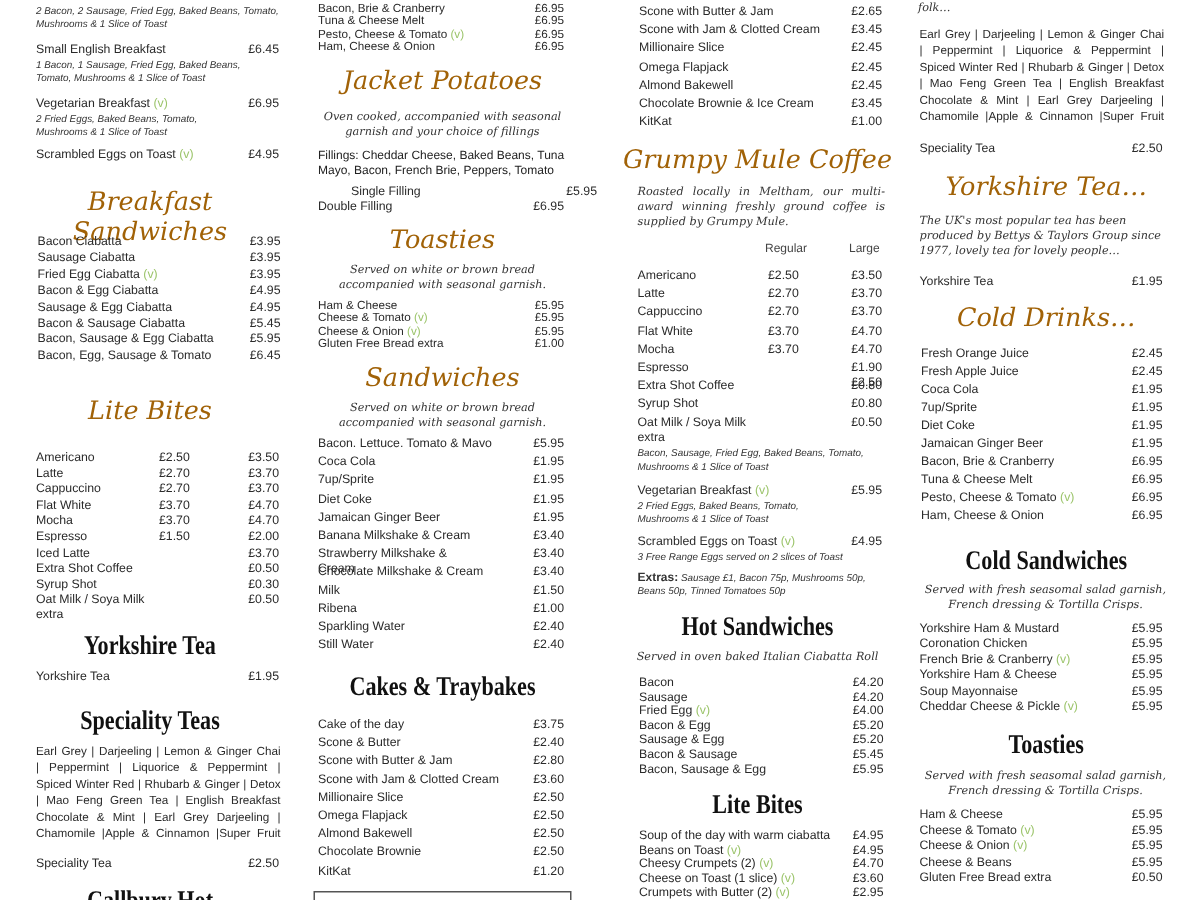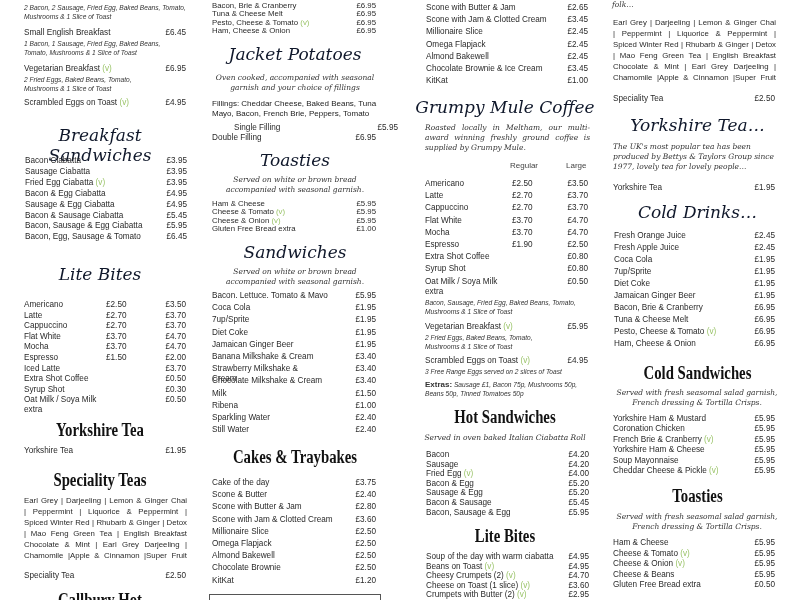--- a/index.html
+++ b/index.html
@@ -2,21 +2,21 @@
 <html><head>
 <meta charset="utf-8">
 <style>
   html, body { margin:0; padding:0; background:#ffffff; }
   body { width:800px; height:600px; overflow:hidden; position:relative;
          font-family:"Liberation Sans", sans-serif; color:#222; }
   .row { position:absolute; font-size:8.2px; display:flex; justify-content:space-between; color:#2a2a2a; line-height:10px; }
   .row .p { text-align:right; }
   .desc { position:absolute; font-size:6.6px; font-style:italic; color:#333; line-height:9px; }
   .v { color:#9bc46a; }
-  .script { position:absolute; font-family:"DejaVu Serif", serif; font-style:italic; color:#0f172a; text-align:center; }
+  .script { position:absolute; font-family:"DejaVu Serif", serif; font-style:italic; color:#a16207; text-align:center; }
   .bold-head { position:absolute; font-family:"Liberation Serif", serif; font-weight:bold; color:#111; text-align:center; transform:scaleX(0.82); transform-origin:center; }
   .serif-it { position:absolute; font-family:"DejaVu Serif", serif; font-style:italic; color:#333; text-align:center; font-size:7.5px; line-height:10px; }
   .teas { position:absolute; font-size:7.8px; line-height:11px; text-align:justify; color:#2a2a2a; }
   .boxed { position:absolute; border:1px solid #555; }
 </style>
 </head>
 <body>
 
 <div id="root">
     <div class="desc" style="left: 24px; top: 3px; width: 170px;">2 Bacon, 2 Sausage, Fried Egg, Baked Beans, Tomato, Mushrooms &amp; 1 Slice of Toast</div>
@@ -352,21 +352,21 @@
     </div>
     <div class="row" style="left: 425px; top: 227.8px; width: 163px;">
       <span><span>Mocha</span></span>
       <span style="display: flex; width: 76px; justify-content: space-between;">
         <span class="p">£3.70</span>
         <span class="p">£4.70</span>
       </span>
     </div>
     <div class="row" style="left: 425px; top: 240px; width: 163px;">
       <span><span>Espresso</span></span>
-      <span style="display: flex; width: 76px; justify-content: space-between;">
+      <span style="display: flex; width: 76px; justify-content: space-between; flex-direction: column;">
         <span class="p">£1.90</span>
         <span class="p">£2.50</span>
       </span>
     </div>
     <div class="row" style="left: 425px; top: 252.2px; width: 163px;">
       <span><span>Extra Shot Coffee</span></span>
       <span style="display: flex; width: 76px; justify-content: space-between;">
         <span class="p"></span>
         <span class="p">£0.80</span>
       </span>

